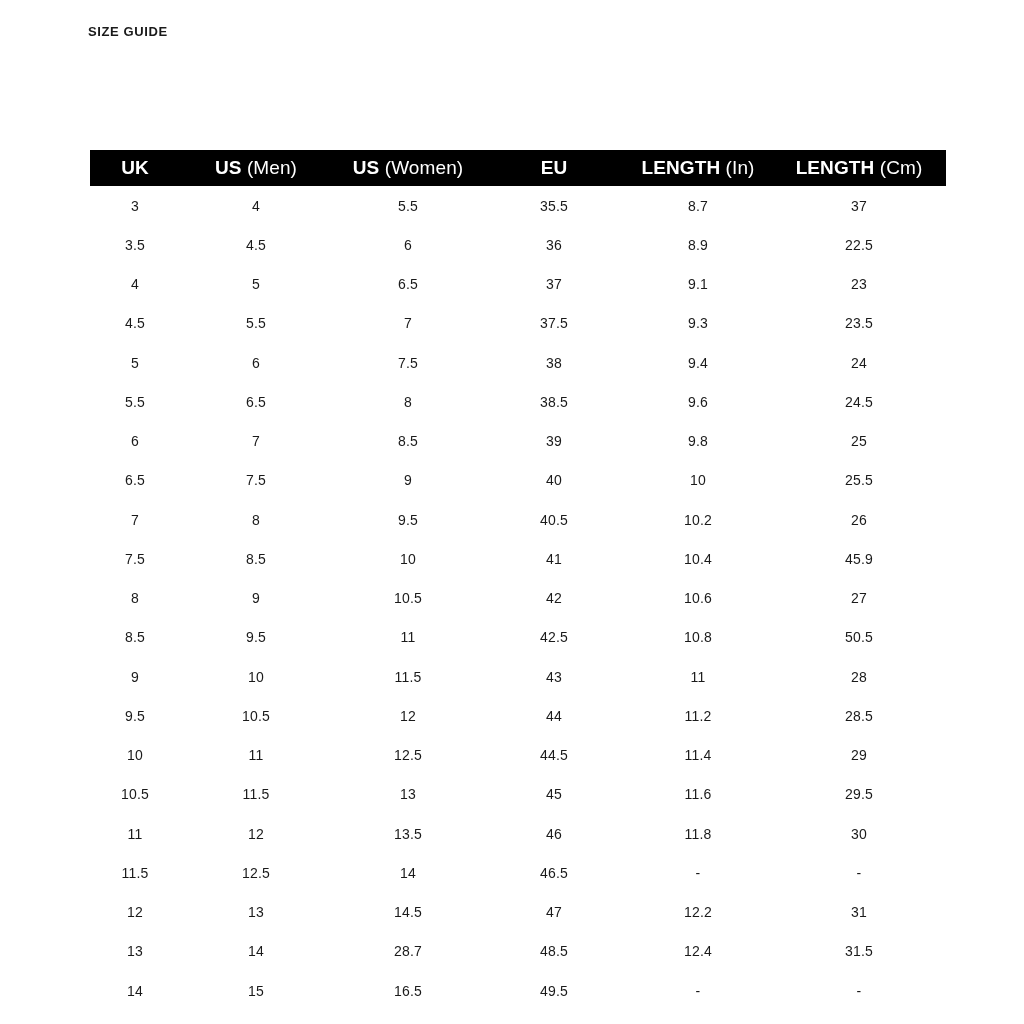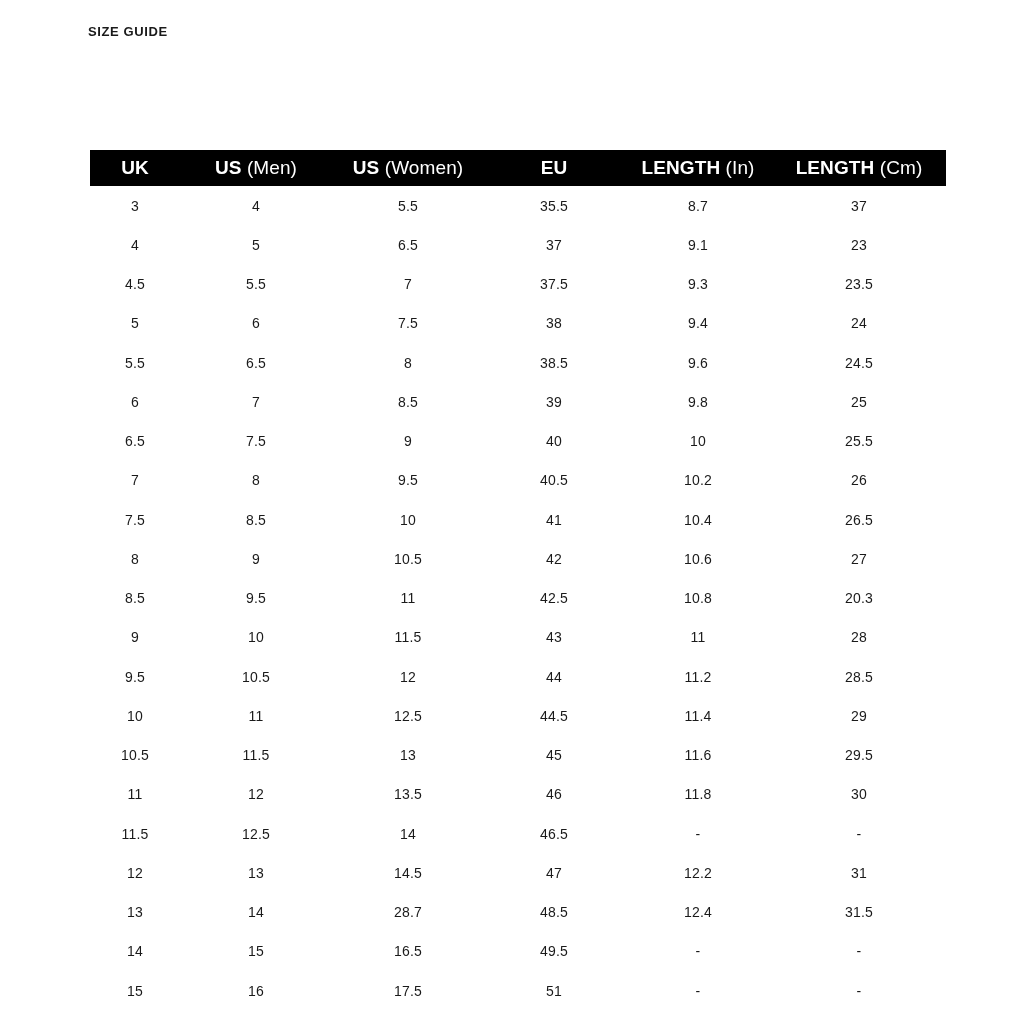--- a/index.html
+++ b/index.html
@@ -129,20 +129,28 @@
     <tbody id="table-body">
         <tr>
           <td>3</td>
           <td>4</td>
           <td>5.5</td>
           <td>35.5</td>
           <td>8.7</td>
           <td>37</td>
         </tr>
         <tr>
+          <td>3.5</td>
+          <td>4.5</td>
+          <td>6</td>
+          <td>36</td>
+          <td>8.9</td>
+          <td>22.5</td>
+        </tr>
+        <tr>
           <td>4</td>
           <td>5</td>
           <td>6.5</td>
           <td>37</td>
           <td>9.1</td>
           <td>23</td>
         </tr>
         <tr>
           <td>4.5</td>
           <td>5.5</td>
@@ -190,37 +198,37 @@
           <td>40.5</td>
           <td>10.2</td>
           <td>26</td>
         </tr>
         <tr>
           <td>7.5</td>
           <td>8.5</td>
           <td>10</td>
           <td>41</td>
           <td>10.4</td>
-          <td>26.5</td>
+          <td>45.9</td>
         </tr>
         <tr>
           <td>8</td>
           <td>9</td>
           <td>10.5</td>
           <td>42</td>
           <td>10.6</td>
           <td>27</td>
         </tr>
         <tr>
           <td>8.5</td>
           <td>9.5</td>
           <td>11</td>
           <td>42.5</td>
           <td>10.8</td>
-          <td>20.3</td>
+          <td>50.5</td>
         </tr>
         <tr>
           <td>9</td>
           <td>10</td>
           <td>11.5</td>
           <td>43</td>
           <td>11</td>
           <td>28</td>
         </tr>
         <tr>

